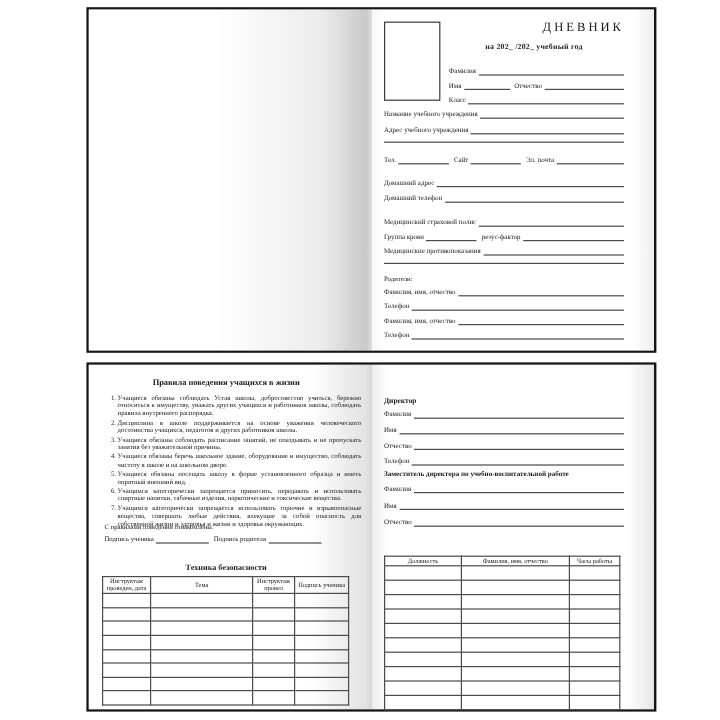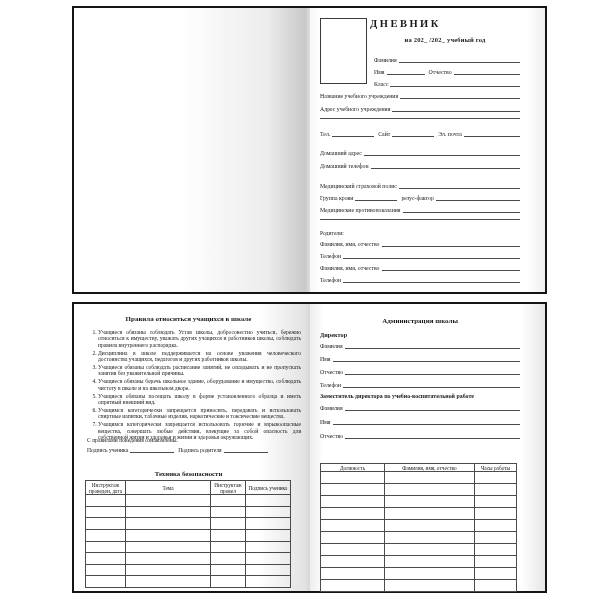--- a/index.html
+++ b/index.html
@@ -15,21 +15,21 @@
   .pr-top{background:linear-gradient(90deg,#f7f7f7 0%,#fff 5%,#fff 92%,#efefef 100%);}
   .pl-bot{background:linear-gradient(90deg,#fff 0%,#fff 78%,#e2e2e2 98%,#d6d6d6 100%);}
   .pr-bot{background:linear-gradient(90deg,#ededed 0%,#fff 6%,#fff 90%,#e6e6e6 100%);}
   .abs{position:absolute;}
   .field{position:absolute;display:flex;align-items:flex-end;font-size:5.8px;line-height:1.1;white-space:nowrap;}
   .field .line{flex:1 1 auto;border-bottom:0.8px solid #4a4a4a;height:6px;margin-left:2px;}
   .field .wfix{flex:0 0 auto;}
   .field .lbl2{margin-left:4px;}
   .bare-line{position:absolute;border-bottom:0.8px solid #4a4a4a;}
   .photo{border:1px solid #3a3a3a;background:#fff;}
-  .big-title{font-weight:bold;font-size:10.5px;letter-spacing:2.5px;text-align:left;}
+  .big-title{font-weight:normal;font-size:10.5px;letter-spacing:2.5px;text-align:right;}
   .sub-title{font-weight:bold;font-size:6.5px;text-align:center;letter-spacing:0.2px;}
   .sec-title{font-weight:bold;font-size:7px;text-align:center;}
   .mini-title{font-weight:bold;font-size:6.2px;}
   .rules-list{margin:0;padding:0 0 0 11px;font-size:5.6px;line-height:1.14;text-align:justify;}
   .rules-list li{margin:0 0 1.6px 0;}
   .smalltext{font-size:5.6px;line-height:1.15;}
   table{border-collapse:collapse;table-layout:fixed;width:100%;}
   th,td{border:0.8px solid #4a4a4a;padding:0.5px 1px;}
   th{font-size:5.3px;font-weight:normal;text-align:center;line-height:1.15;vertical-align:middle;}
   td{height:9.6px;}
@@ -123,21 +123,21 @@
       <div class="field" style="left:10px;top:268px;width:200px;">
         <span>Телефон</span>
           <span class="line"></span>
       </div>
     </div>
   </div>
 
   <div class="spread spread-bottom">
 
     <div class="page page-left pl-bot">
-      <div class="abs sec-title" style="left:13px;top:11px;width:203px;">Правила относиться учащихся в школе</div>
+      <div class="abs sec-title" style="left:13px;top:11px;width:203px;">Правила поведения учащихся в жизни</div>
 
       <ol class="rules-list abs" style="left:13px;top:25px;width:203px;">
         <li>Учащиеся обязаны соблюдать Устав школы, добросовестно учиться, бережно относиться к имуществу, уважать других учащихся и работников школы, соблюдать правила внутреннего распорядка.</li>
         <li>Дисциплина в школе поддерживается на основе уважения человеческого достоинства учащихся, педагогов и других работников школы.</li>
         <li>Учащиеся обязаны соблюдать расписание занятий, не опаздывать и не пропускать занятия без уважительной причины.</li>
         <li>Учащиеся обязаны беречь школьное здание, оборудование и имущество, соблюдать чистоту в школе и на школьном дворе.</li>
         <li>Учащиеся обязаны посещать школу в форме установленного образца и иметь опрятный внешний вид.</li>
         <li>Учащимся категорически запрещается приносить, передавать и использовать спиртные напитки, табачные изделия, наркотические и токсические вещества.</li>
         <li>Учащимся категорически запрещается использовать горючие и взрывоопасные вещества, совершать любые действия, влекущие за собой опасность для собственной жизни и здоровья и жизни и здоровья окружающих.</li>
       </ol>
@@ -216,21 +216,20 @@
                 <td></td>
                 <td></td>
                 <td></td>
               </tr>
             </tbody>
         </table>
       </div>
     </div>
 
     <div class="page page-right pr-bot">
-      <div class="abs sec-title" style="left:10px;top:13px;width:200px;">Администрация школы</div>
       <div class="abs mini-title" style="left:10px;top:27px;">Директор</div>
 
       <div class="field" style="left:10px;top:38px;width:200px;">
         <span>Фамилия</span>
           <span class="line"></span>
       </div>
       <div class="field" style="left:10px;top:51px;width:200px;">
         <span>Имя</span>
           <span class="line"></span>
       </div>

